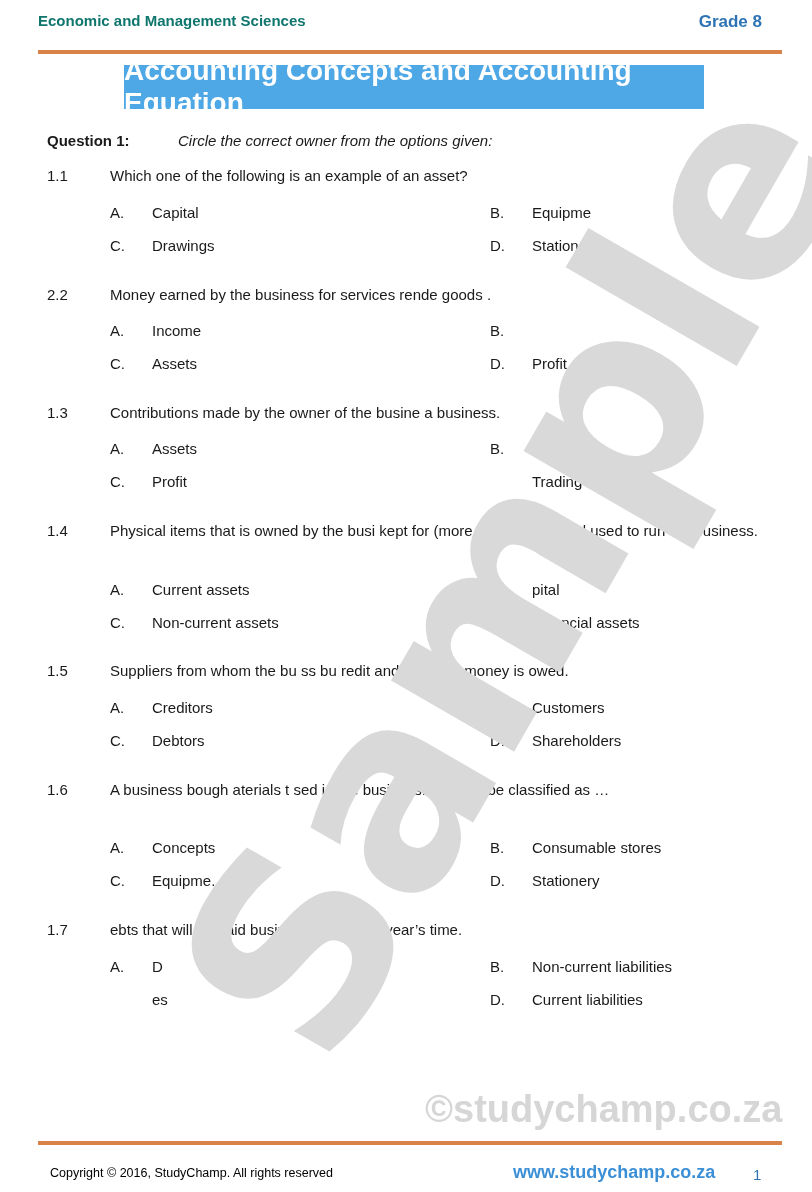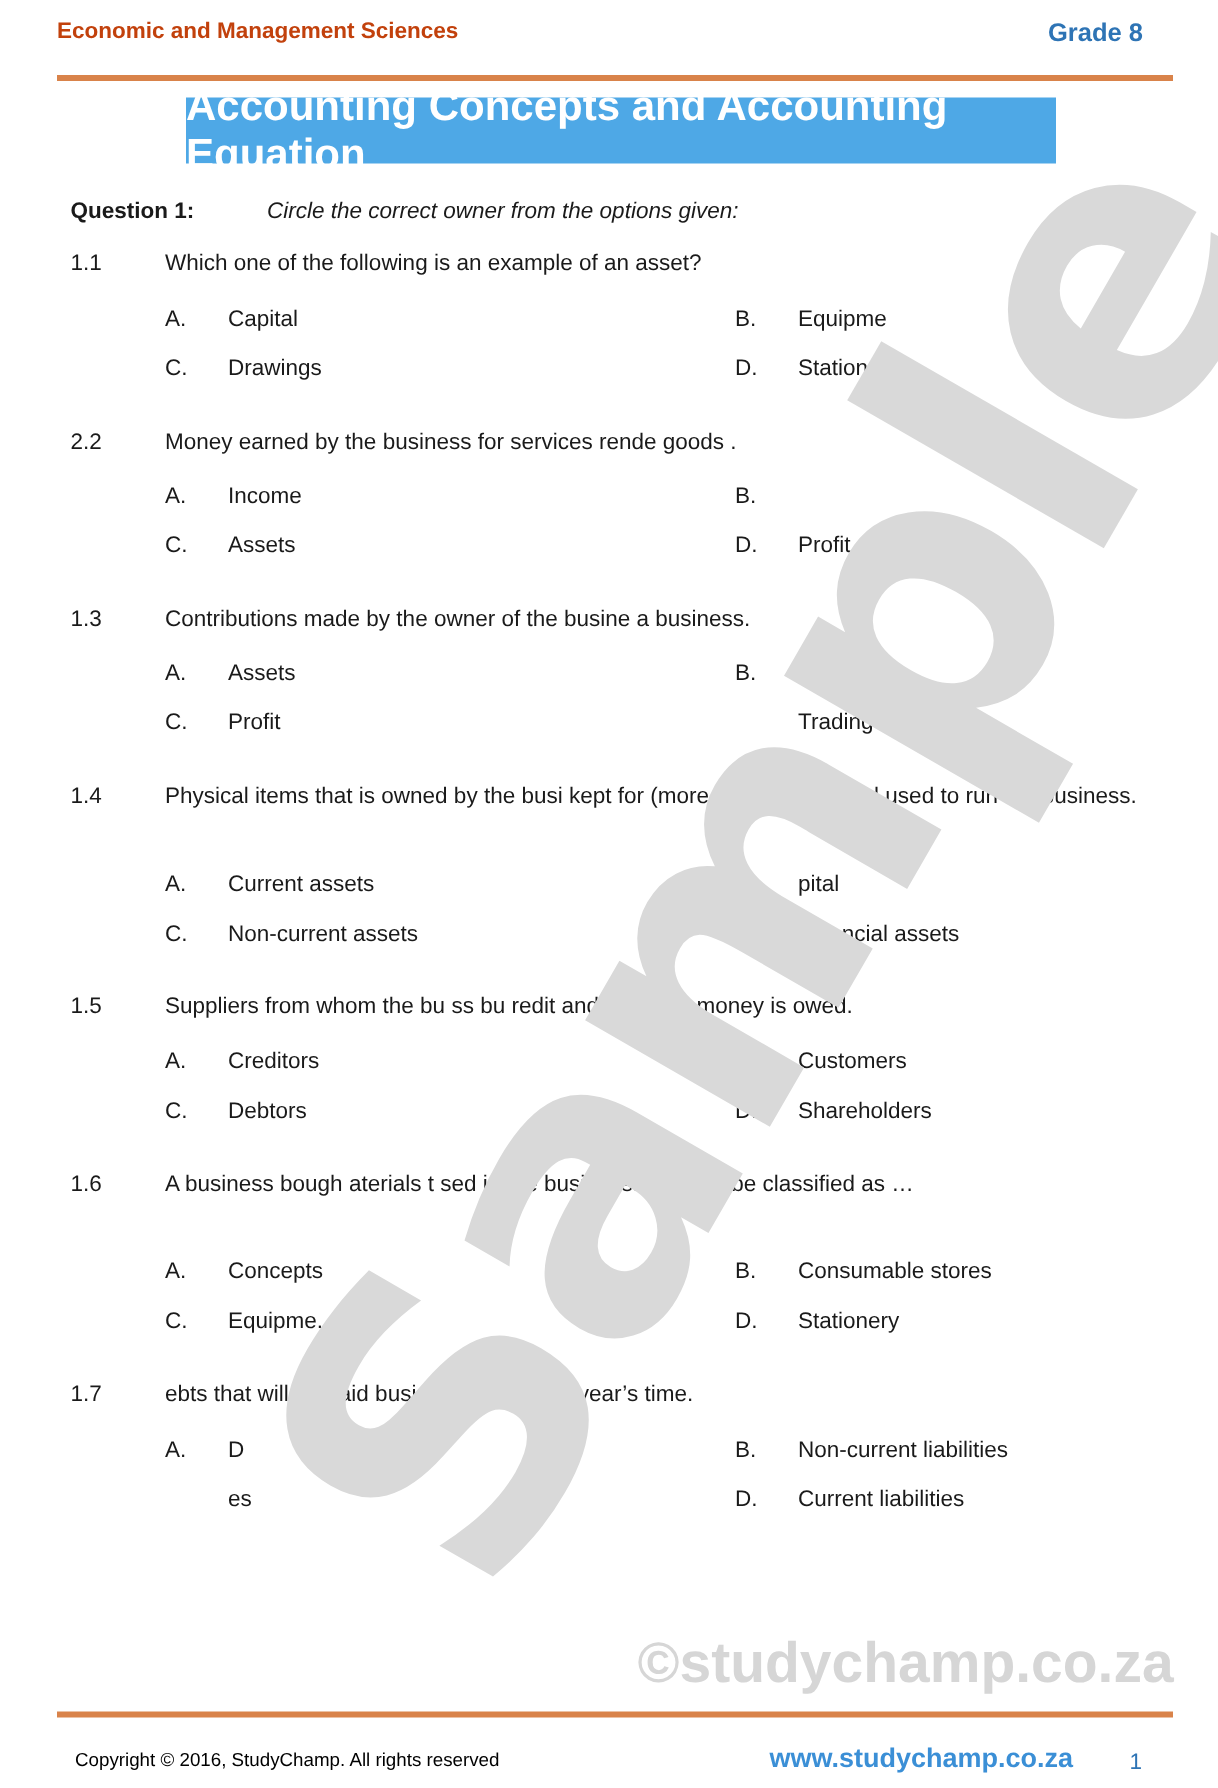--- a/index.html
+++ b/index.html
@@ -1,18 +1,18 @@
 <!DOCTYPE html>
 <html><head>
 <meta charset="utf-8">
 <style>
   html, body { margin: 0; padding: 0; background: #ffffff; }
   body { width: 812px; height: 1192px; position: relative; overflow: hidden;
          font-family: "Liberation Sans", sans-serif; color: #1a1a1a; }
-  .header-left { position: absolute; left: 38px; top: 12px; font-size: 15px; font-weight: bold; color: #c2410c; }
+  .header-left { position: absolute; left: 38px; top: 12px; font-size: 15px; font-weight: bold; color: #0f766e; }
   .header-right { position: absolute; right: 50px; top: 12px; font-size: 17px; font-weight: bold; color: #2e74b5; }
   .rule { position: absolute; left: 38px; width: 744px; height: 4px; background: #d9834a; }
   .rule.top { top: 50px; }
   .rule.bottom { top: 1141px; }
   .title-box { position: absolute; left: 124px; top: 65px; width: 580px; height: 44px; background: #4ea8e6;
                color: #ffffff; font-size: 28px; font-weight: bold; display: flex; align-items: center; justify-content: center; }
   .q-header { position: absolute; left: 47px; top: 132px; width: 727px; font-size: 15px; }
   .q-header .q-label { font-weight: bold; position: absolute; left: 0; }
   .q-header .q-instr { font-style: italic; position: absolute; left: 131px; }
   .q-header .q-marks { font-weight: bold; position: absolute; right: 0; }

